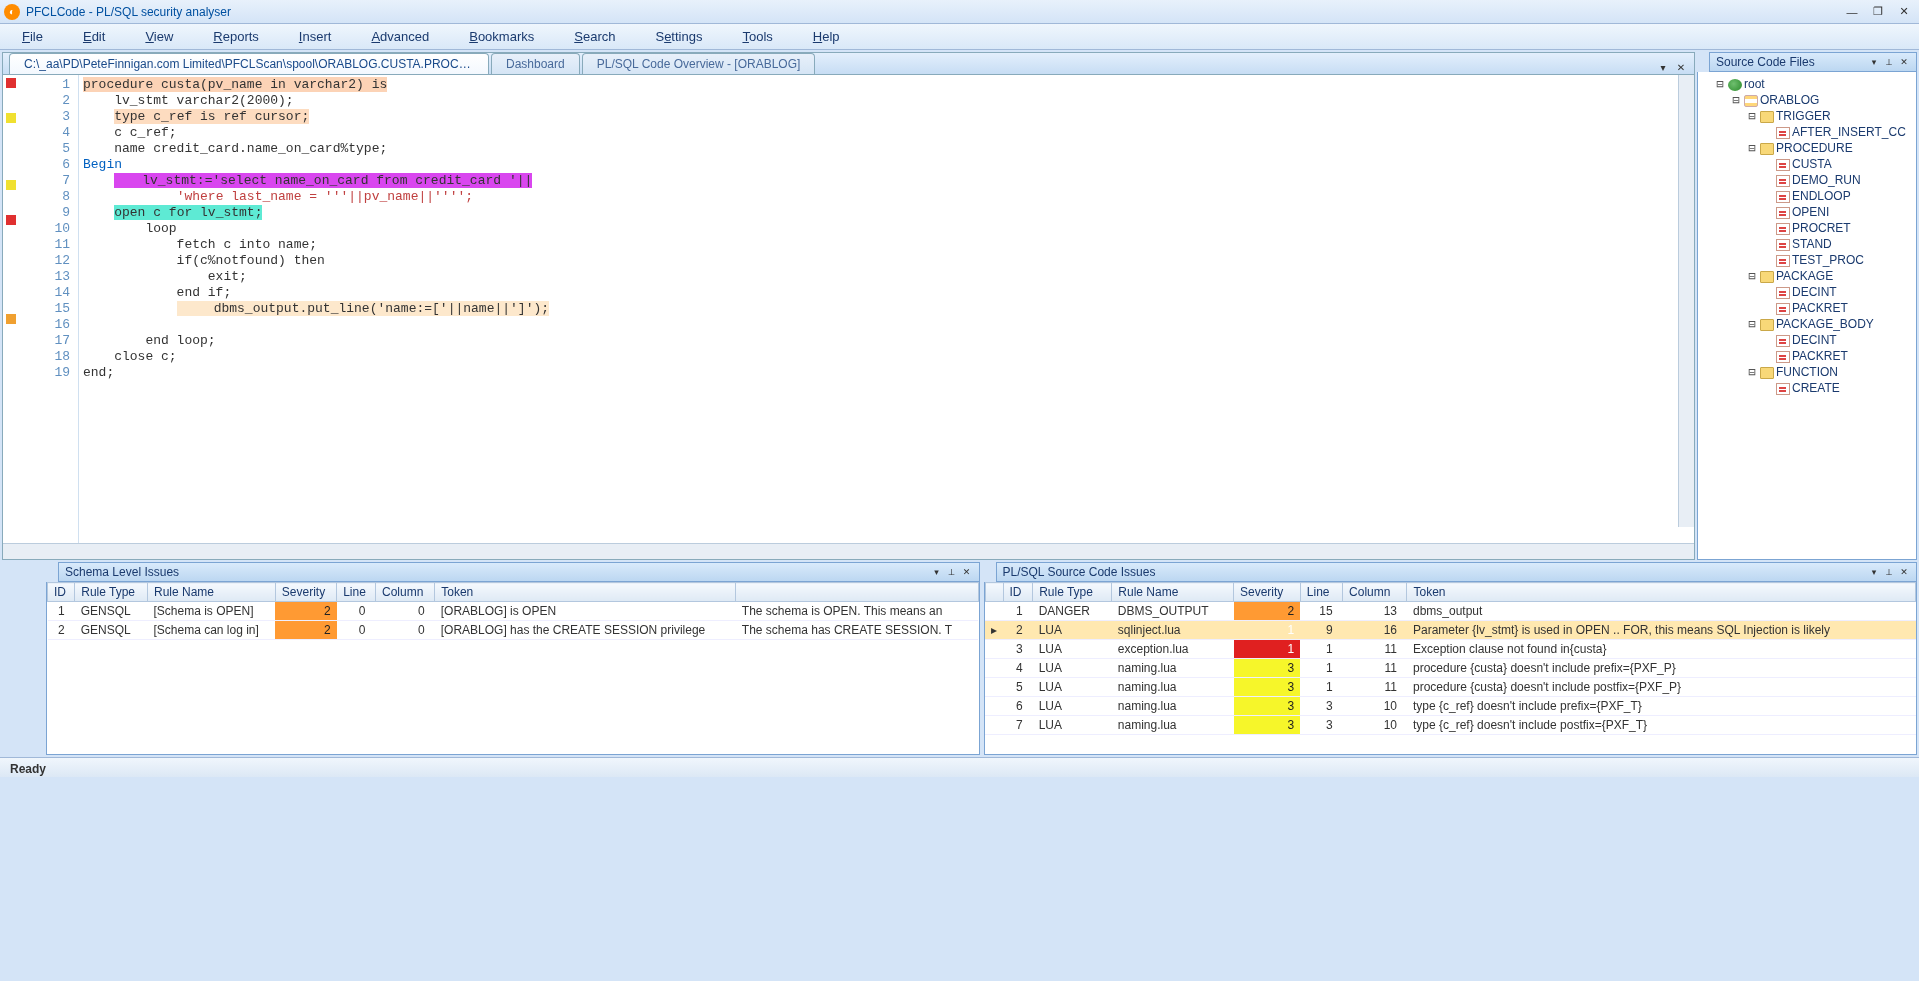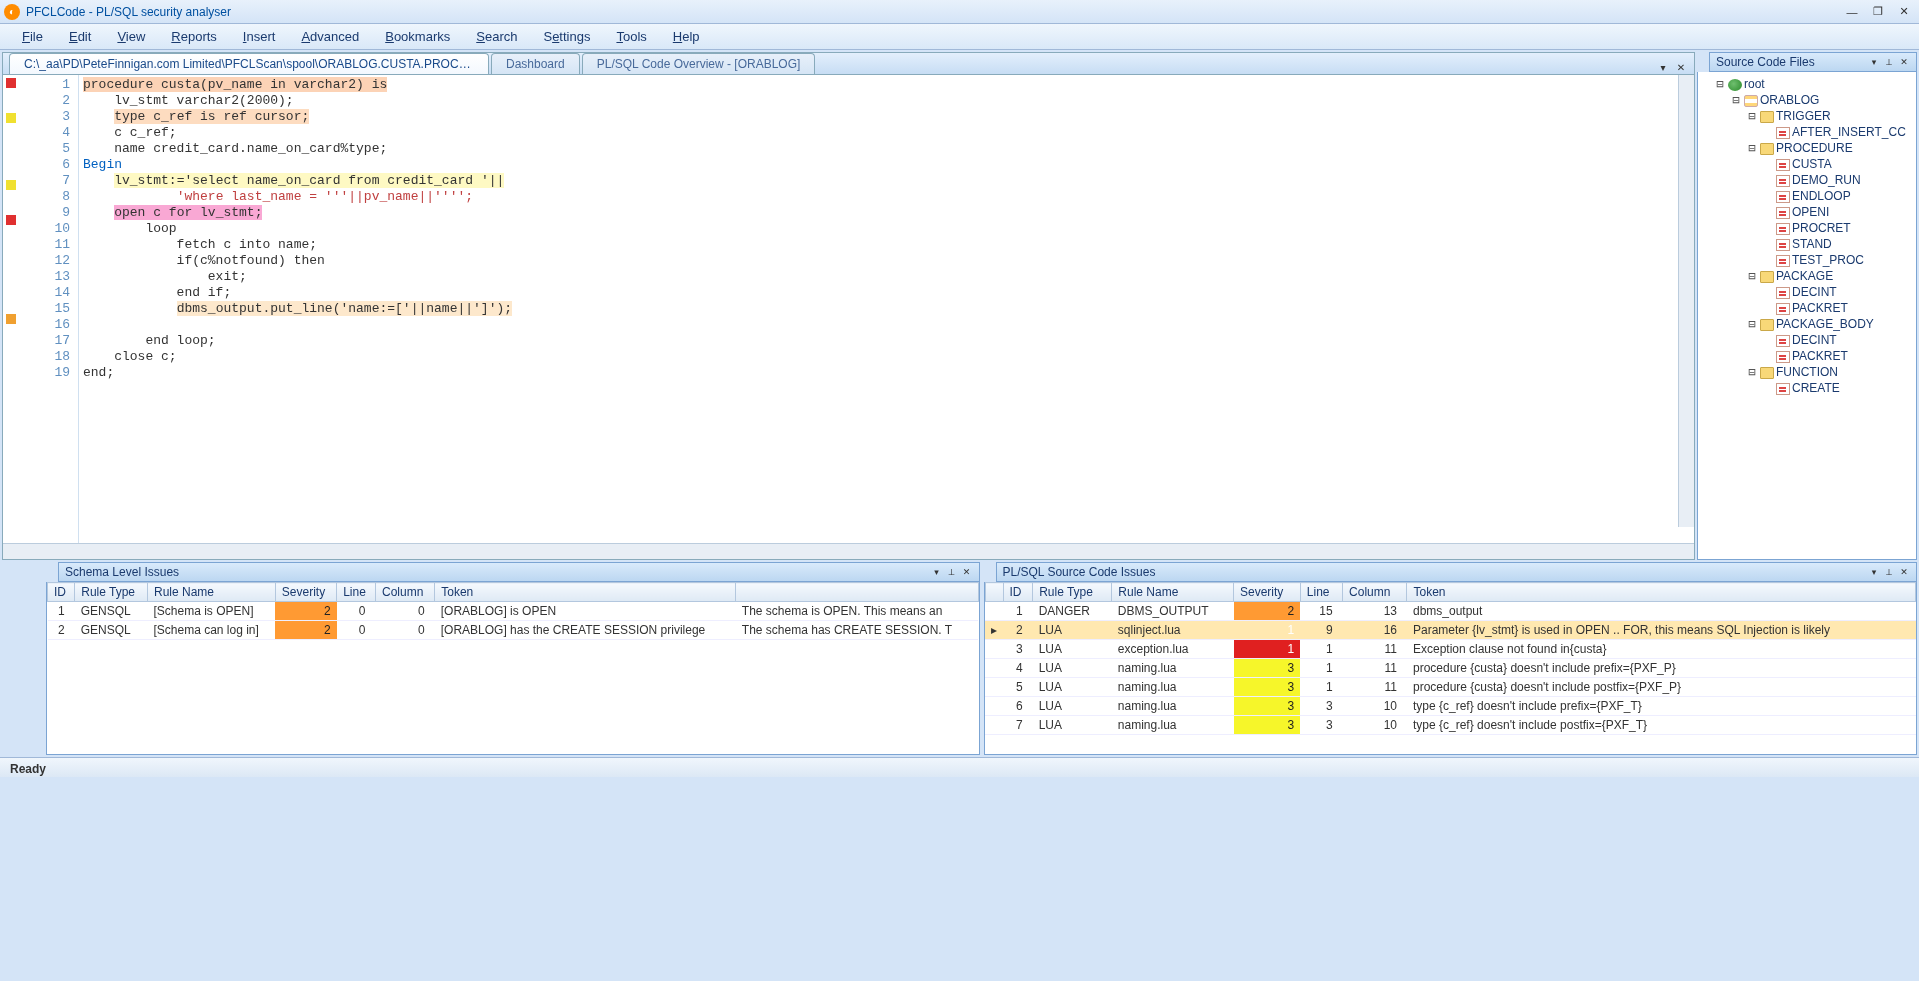--- a/index.html
+++ b/index.html
@@ -4,21 +4,21 @@
 <style>
 * { margin: 0; padding: 0; box-sizing: border-box; }
 body { font-family: "Segoe UI", Tahoma, sans-serif; font-size: 12px; background: #d4e4f7; width: 1919px; height: 981px; overflow: hidden; color: #333; }
 
 .title-bar { height: 24px; background: linear-gradient(to bottom, #e8f1fb, #d4e4f7); display: flex; align-items: center; padding: 0 4px; border-bottom: 1px solid #a0b8d8; }
 .title-bar .app-icon { width: 16px; height: 16px; background: #ff8c00; border-radius: 50%; margin-right: 6px; display: inline-flex; align-items: center; justify-content: center; font-size: 10px; color: #fff; }
 .title-bar .title-text { color: #0050a0; font-size: 12px; }
 .title-bar .window-controls { margin-left: auto; display: flex; gap: 4px; }
 .title-bar .window-controls span { width: 22px; height: 16px; display: inline-flex; align-items: center; justify-content: center; color: #333; font-size: 11px; cursor: pointer; }
 
-.menu-bar { height: 26px; background: linear-gradient(to bottom, #eff6fd, #d9e8f8); display: flex; align-items: center; padding: 8px 10px; gap: 2px; border-bottom: 1px solid #a0b8d8; }
+.menu-bar { height: 26px; background: linear-gradient(to bottom, #eff6fd, #d9e8f8); display: flex; align-items: center; padding: 8px 10px; gap: 16px; border-bottom: 1px solid #a0b8d8; }
 .menu-bar .menu-item { padding: 3px 12px; color: #1a3a6e; cursor: pointer; font-size: 13px; }
 .menu-bar .menu-item u { text-decoration: underline; }
 
 .main-area { display: flex; height: 512px; }
 .editor-area { flex: 1; display: flex; flex-direction: column; background: #fff; border: 1px solid #8ab; margin: 2px; }
 .doc-tabs { height: 22px; background: linear-gradient(to bottom, #e3effc, #c7ddf4); display: flex; align-items: flex-end; padding: 0 6px; border-bottom: 1px solid #8ab; position: relative; }
 .doc-tab { padding: 3px 14px; background: linear-gradient(to bottom, #fff, #f3f8fe); border: 1px solid #8ab; border-bottom: none; border-radius: 4px 4px 0 0; margin-right: 2px; color: #1a4a8a; font-size: 12px; cursor: pointer; max-width: 480px; white-space: nowrap; overflow: hidden; text-overflow: ellipsis; }
 .doc-tab.inactive { background: linear-gradient(to bottom, #e8f0fa, #d5e5f5); color: #486a9a; }
 .doc-tabs .tab-controls { margin-left: auto; display: flex; gap: 4px; align-items: center; }
 .doc-tabs .tab-controls span { width: 14px; height: 14px; display: inline-flex; align-items: center; justify-content: center; font-size: 10px; color: #333; cursor: pointer; }
@@ -27,25 +27,25 @@
 .marker-col { width: 16px; background: #fff; border-right: 0; }
 .gutter { width: 60px; background: #fff; border-right: 1px solid #d0e0f0; text-align: right; color: #6090c0; font-family: "Courier New", monospace; font-size: 13px; line-height: 16px; padding-top: 2px; }
 .gutter .ln { padding-right: 8px; height: 16px; }
 .marker-col .mk { height: 16px; }
 .marker-col .mk.red::before { content:""; display:block; width:10px; height:10px; background:#e03030; margin:3px auto 0; }
 .marker-col .mk.yellow::before { content:""; display:block; width:10px; height:10px; background:#f0e030; margin:3px auto 0; }
 .marker-col .mk.orange::before { content:""; display:block; width:10px; height:10px; background:#f0a030; margin:3px auto 0; }
 .code { flex: 1; font-family: "Courier New", monospace; font-size: 13px; line-height: 16px; white-space: pre; color: #333; padding: 2px 4px; overflow: auto; }
 .code .line { height: 16px; }
 .kw { color: #0060c0; }
-.hl-red { background: #fef9c3; }
-.hl-redder { background: #f9a8d4; margin-top: 7px; }
+.hl-red { background: #d946ef; padding-left: 28px; }
+.hl-redder { background: #5eead4; margin-top: 7px; }
 .hl-orange { background: #fddcc0; }
 .hl-or2 { background: #fcd3b6; }
-.hl-yellow { background: #fde8cc; }
+.hl-yellow { background: #fde8cc; padding-left: 37px; }
 .str { color: #c04040; }
 
 .editor-scroll-h { height: 16px; background: #e8eef5; border-top: 1px solid #bcd; }
 .editor-scroll-v { position: absolute; right: 0; top: 0; bottom: 16px; width: 16px; background: #e8eef5; border-left: 1px solid #bcd; }
 
 .editor-status { height: 22px; background: linear-gradient(to bottom, #f0f6fc, #dce8f5); border-top: 1px solid #bcd; display: flex; align-items: center; padding: 0 8px; font-size: 12px; color: #333; }
 .editor-status .cell { padding: 0 8px; border-right: 1px solid #aac; }
 .editor-status .ready { margin-left: auto; padding-right: 10px; }
 
 .right-panel { width: 220px; display: flex; flex-direction: column; margin: 2px 2px 2px 0; }

